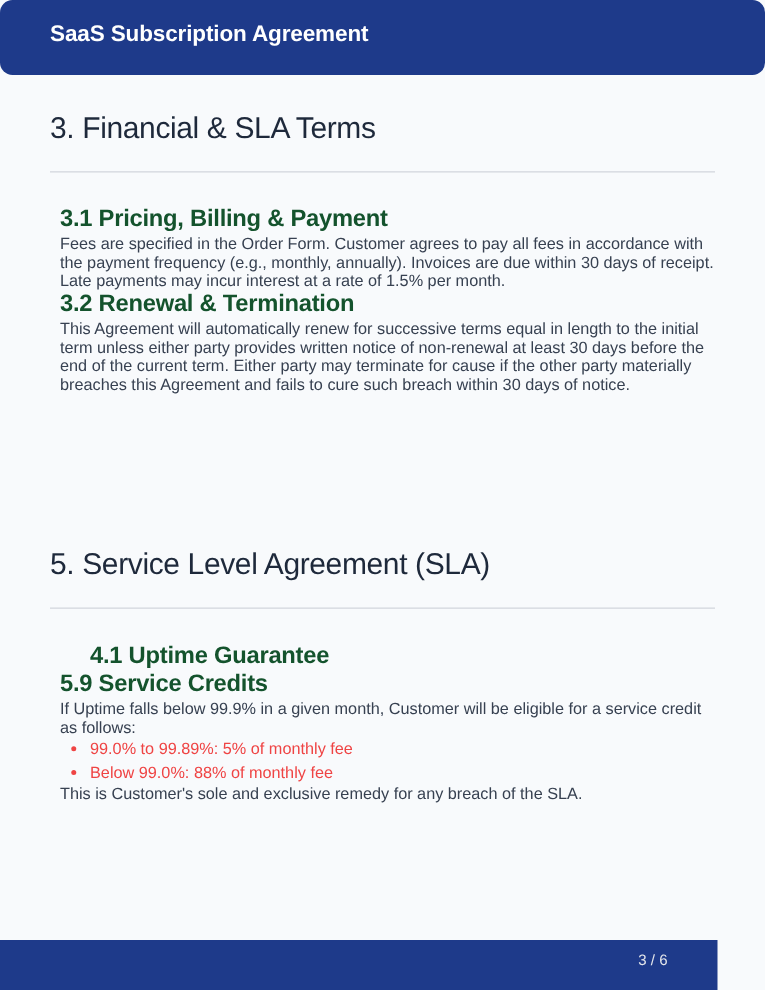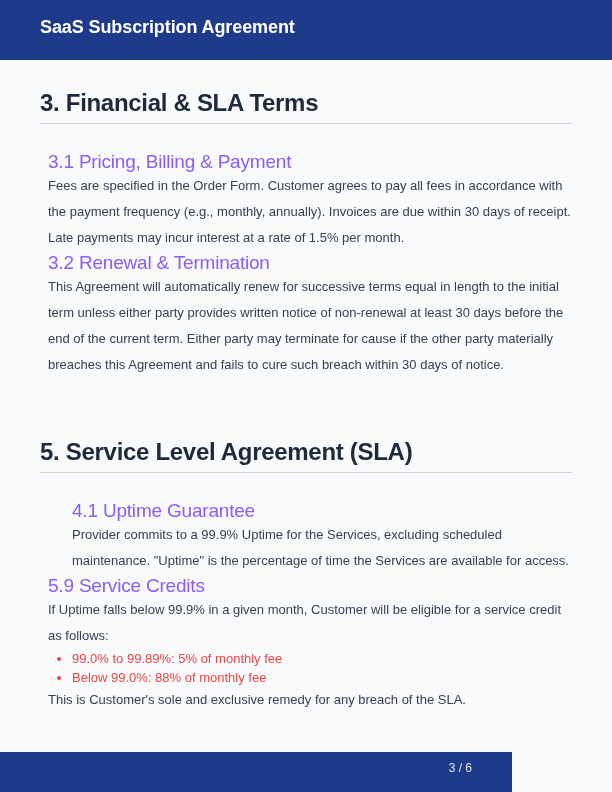--- a/index.html
+++ b/index.html
@@ -6,48 +6,49 @@
     html, body { width: 612px; height: 792px; overflow: hidden; }
     body {
       background: #f8fafc;
       font-family: "Liberation Sans", "DejaVu Sans", sans-serif;
       color: #374151;
       position: relative;
     }
     .header {
       position: absolute; left: 0; top: 0; width: 612px; height: 60px;
       background: #1e3a8a;
+      border-radius: 10px;
     }
     .header-title {
       position: absolute; left: 40px; top: 17px;
       color: #ffffff; font-weight: bold; font-size: 18px; letter-spacing: -0.1px;
     }
     .content {
       position: absolute; left: 40px; top: 60px; width: 532px;
     }
     .section-title {
-      font-weight: bold; font-size: 24px; color: #1e293b;
+      font-weight: normal; font-size: 24px; color: #1e293b;
       letter-spacing: -0.3px;
-      padding-bottom: 6px;
+      padding-bottom: 20px;
       border-bottom: 1px solid #d1d5db;
     }
     .sec3 { position: absolute; top: 29px; left: 0; width: 532px; }
     .sec4 { position: absolute; top: 378px; left: 0; width: 532px; }
     .subsection { padding-left: 8px; }
     .sub-title {
-      font-weight: normal; font-size: 19px; color: #8b5cf6;
+      font-weight: bold; font-size: 19px; color: #14532d;
       line-height: 22px; letter-spacing: -0.2px;
     }
     .para {
-      font-size: 13px; line-height: 26px; color: #374151;
+      font-size: 13px; line-height: 15px; color: #374151;
     }
     .bullets { list-style: disc; padding-left: 24px; }
     .bullets li { font-size: 13px; line-height: 19px; color: #ef4444; }
     .footer {
-      position: absolute; left: 0; top: 752px; width: 512px; height: 40px;
+      position: absolute; left: 0; top: 752px; width: 574px; height: 40px;
       background: #1e3a8a;
     }
     .page-num {
       position: absolute; right: 40px; top: 9px;
       color: #e5e7eb; font-size: 12px;
     }
   </style>
 </head>
 <body>
 
@@ -65,21 +66,20 @@
     <div class="subsection" style="margin-top:1px;">
       <h2 class="sub-title">3.2 Renewal &amp; Termination</h2>
       <p class="para">This Agreement will automatically renew for successive terms equal in length to the initial term unless either party provides written notice of non-renewal at least 30 days before the end of the current term. Either party may terminate for cause if the other party materially breaches this Agreement and fails to cure such breach within 30 days of notice.</p>
     </div>
   </div>
 
   <div class="sec4">
     <h1 class="section-title">5. Service Level Agreement (SLA)</h1>
     <div class="subsection" style="margin-top:27px;margin-left:24px;">
       <h2 class="sub-title">4.1 Uptime Guarantee</h2>
-      <p class="para">Provider commits to a 99.9% Uptime for the Services, excluding scheduled maintenance. "Uptime" is the percentage of time the Services are available for access.</p>
     </div>
     <div class="subsection" style="margin-top:1px;">
       <h2 class="sub-title">5.9 Service Credits</h2>
       <p class="para">If Uptime falls below 99.9% in a given month, Customer will be eligible for a service credit as follows:</p>
       <ul class="bullets">
         <li>99.0% to 99.89%: 5% of monthly fee</li>
         <li>Below 99.0%: 88% of monthly fee</li>
       </ul>
       <p class="para">This is Customer's sole and exclusive remedy for any breach of the SLA.</p>
     </div>

